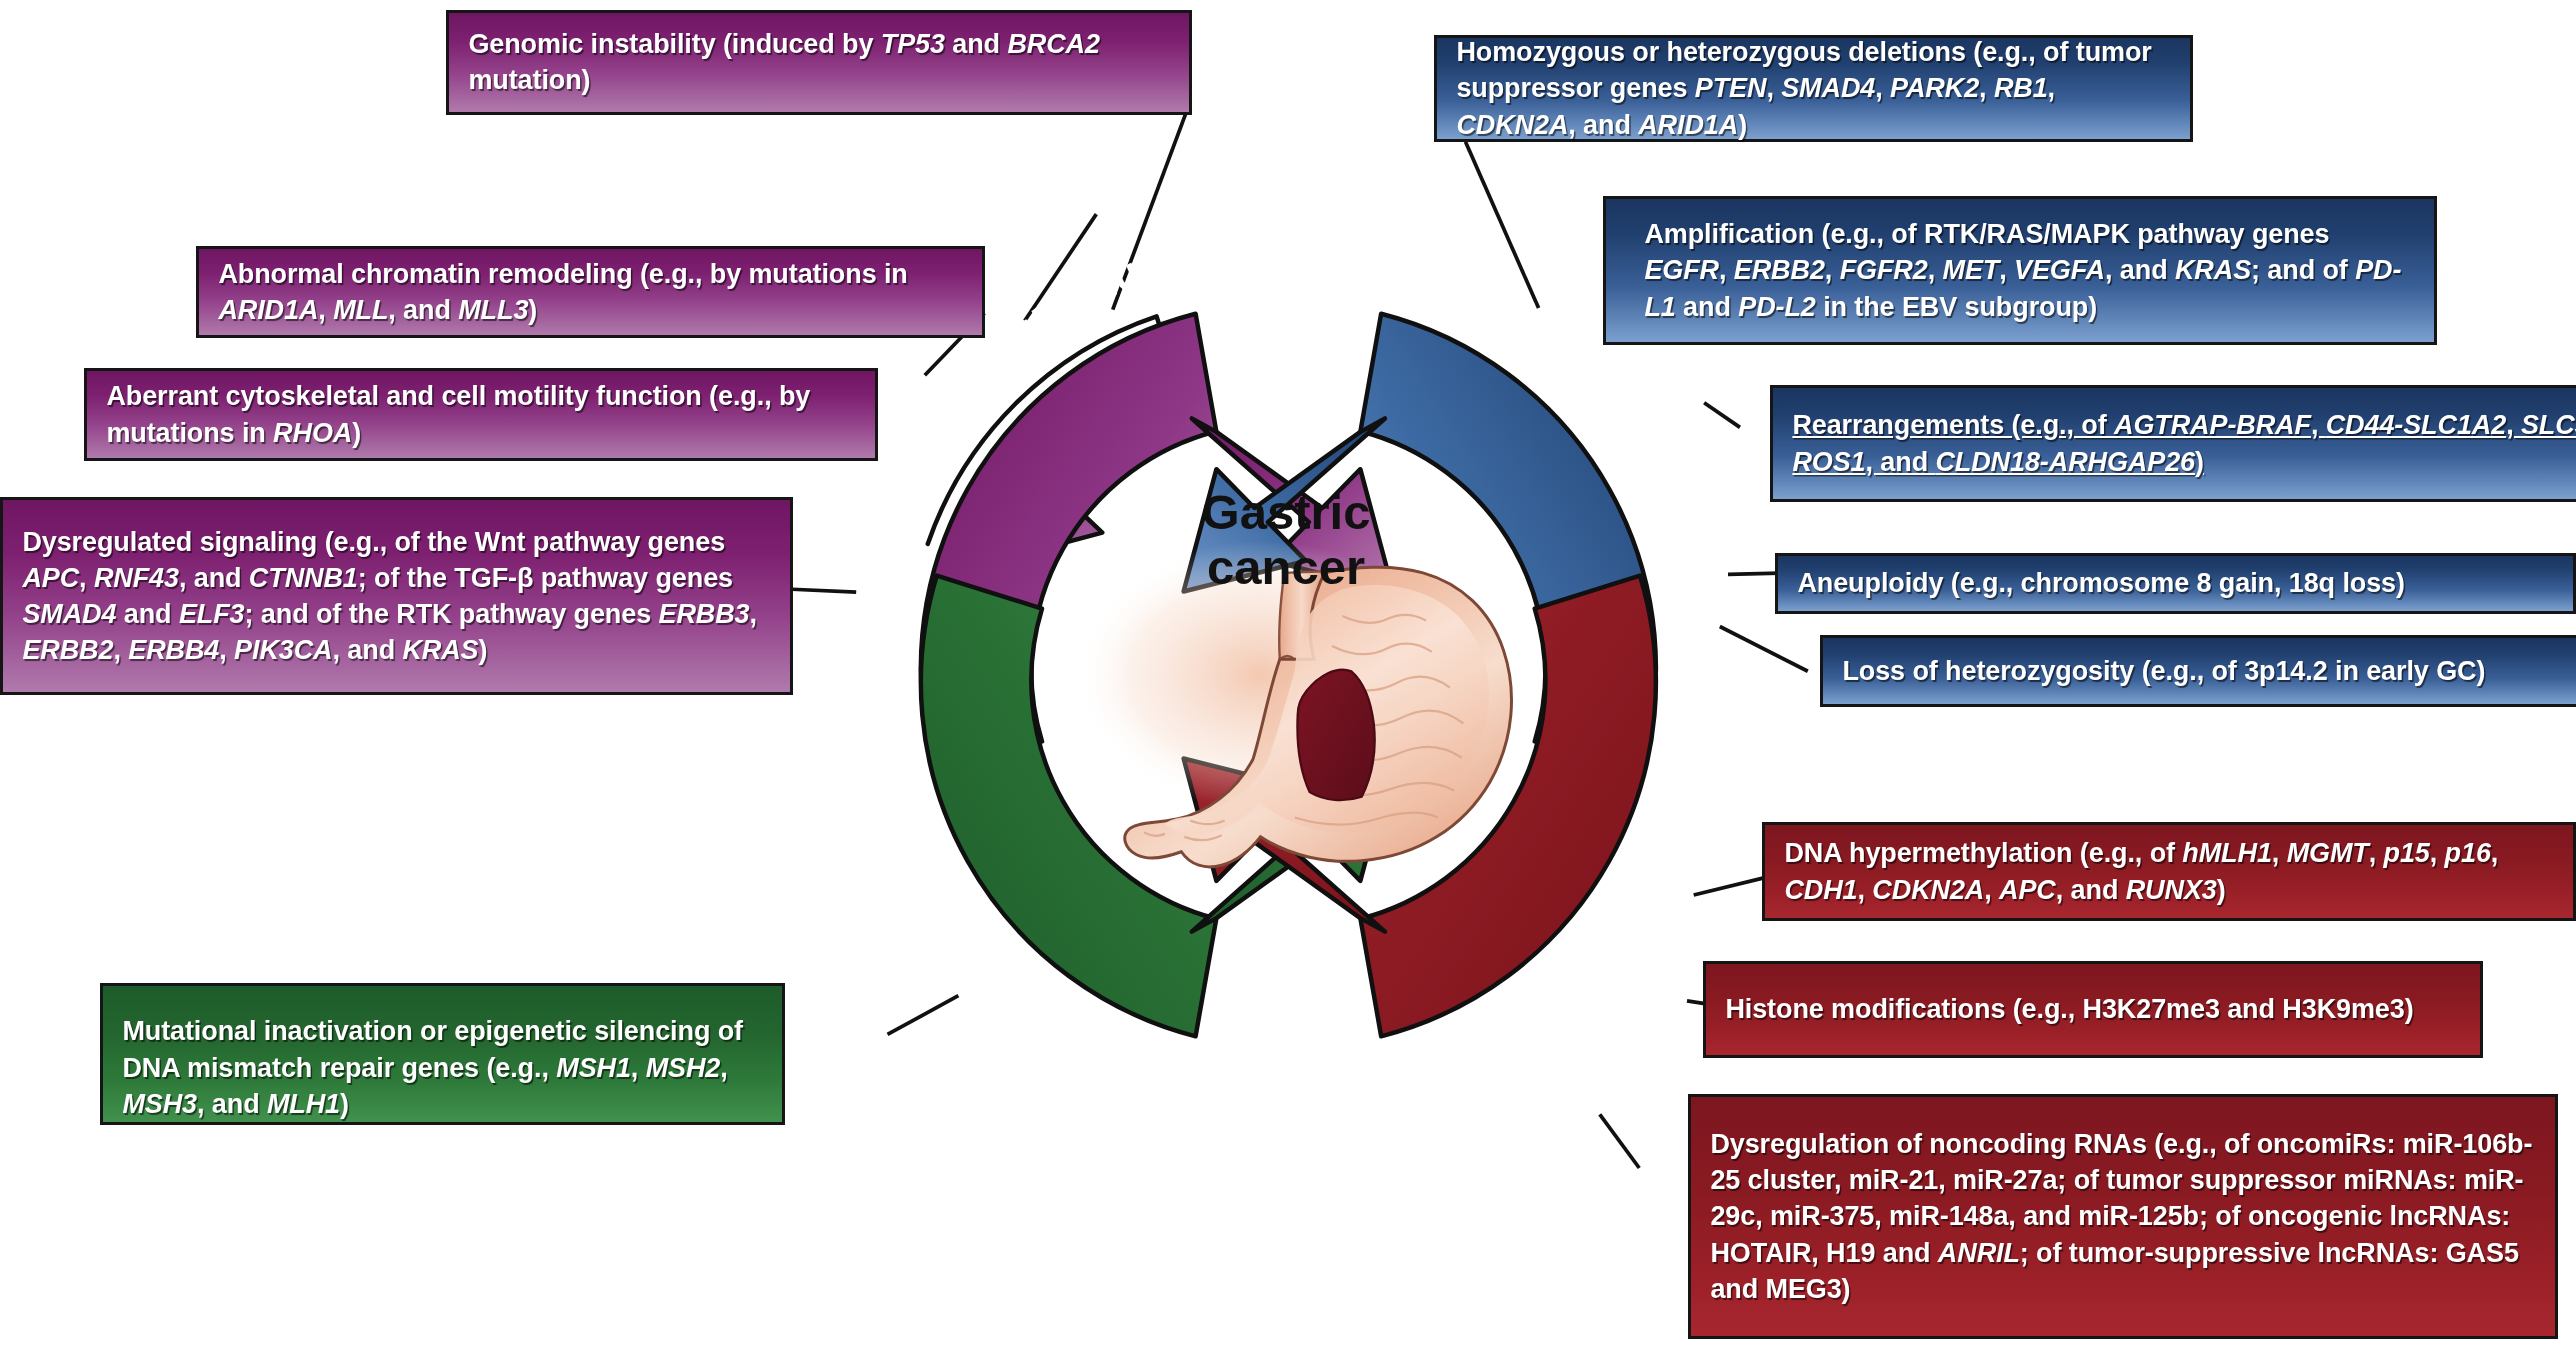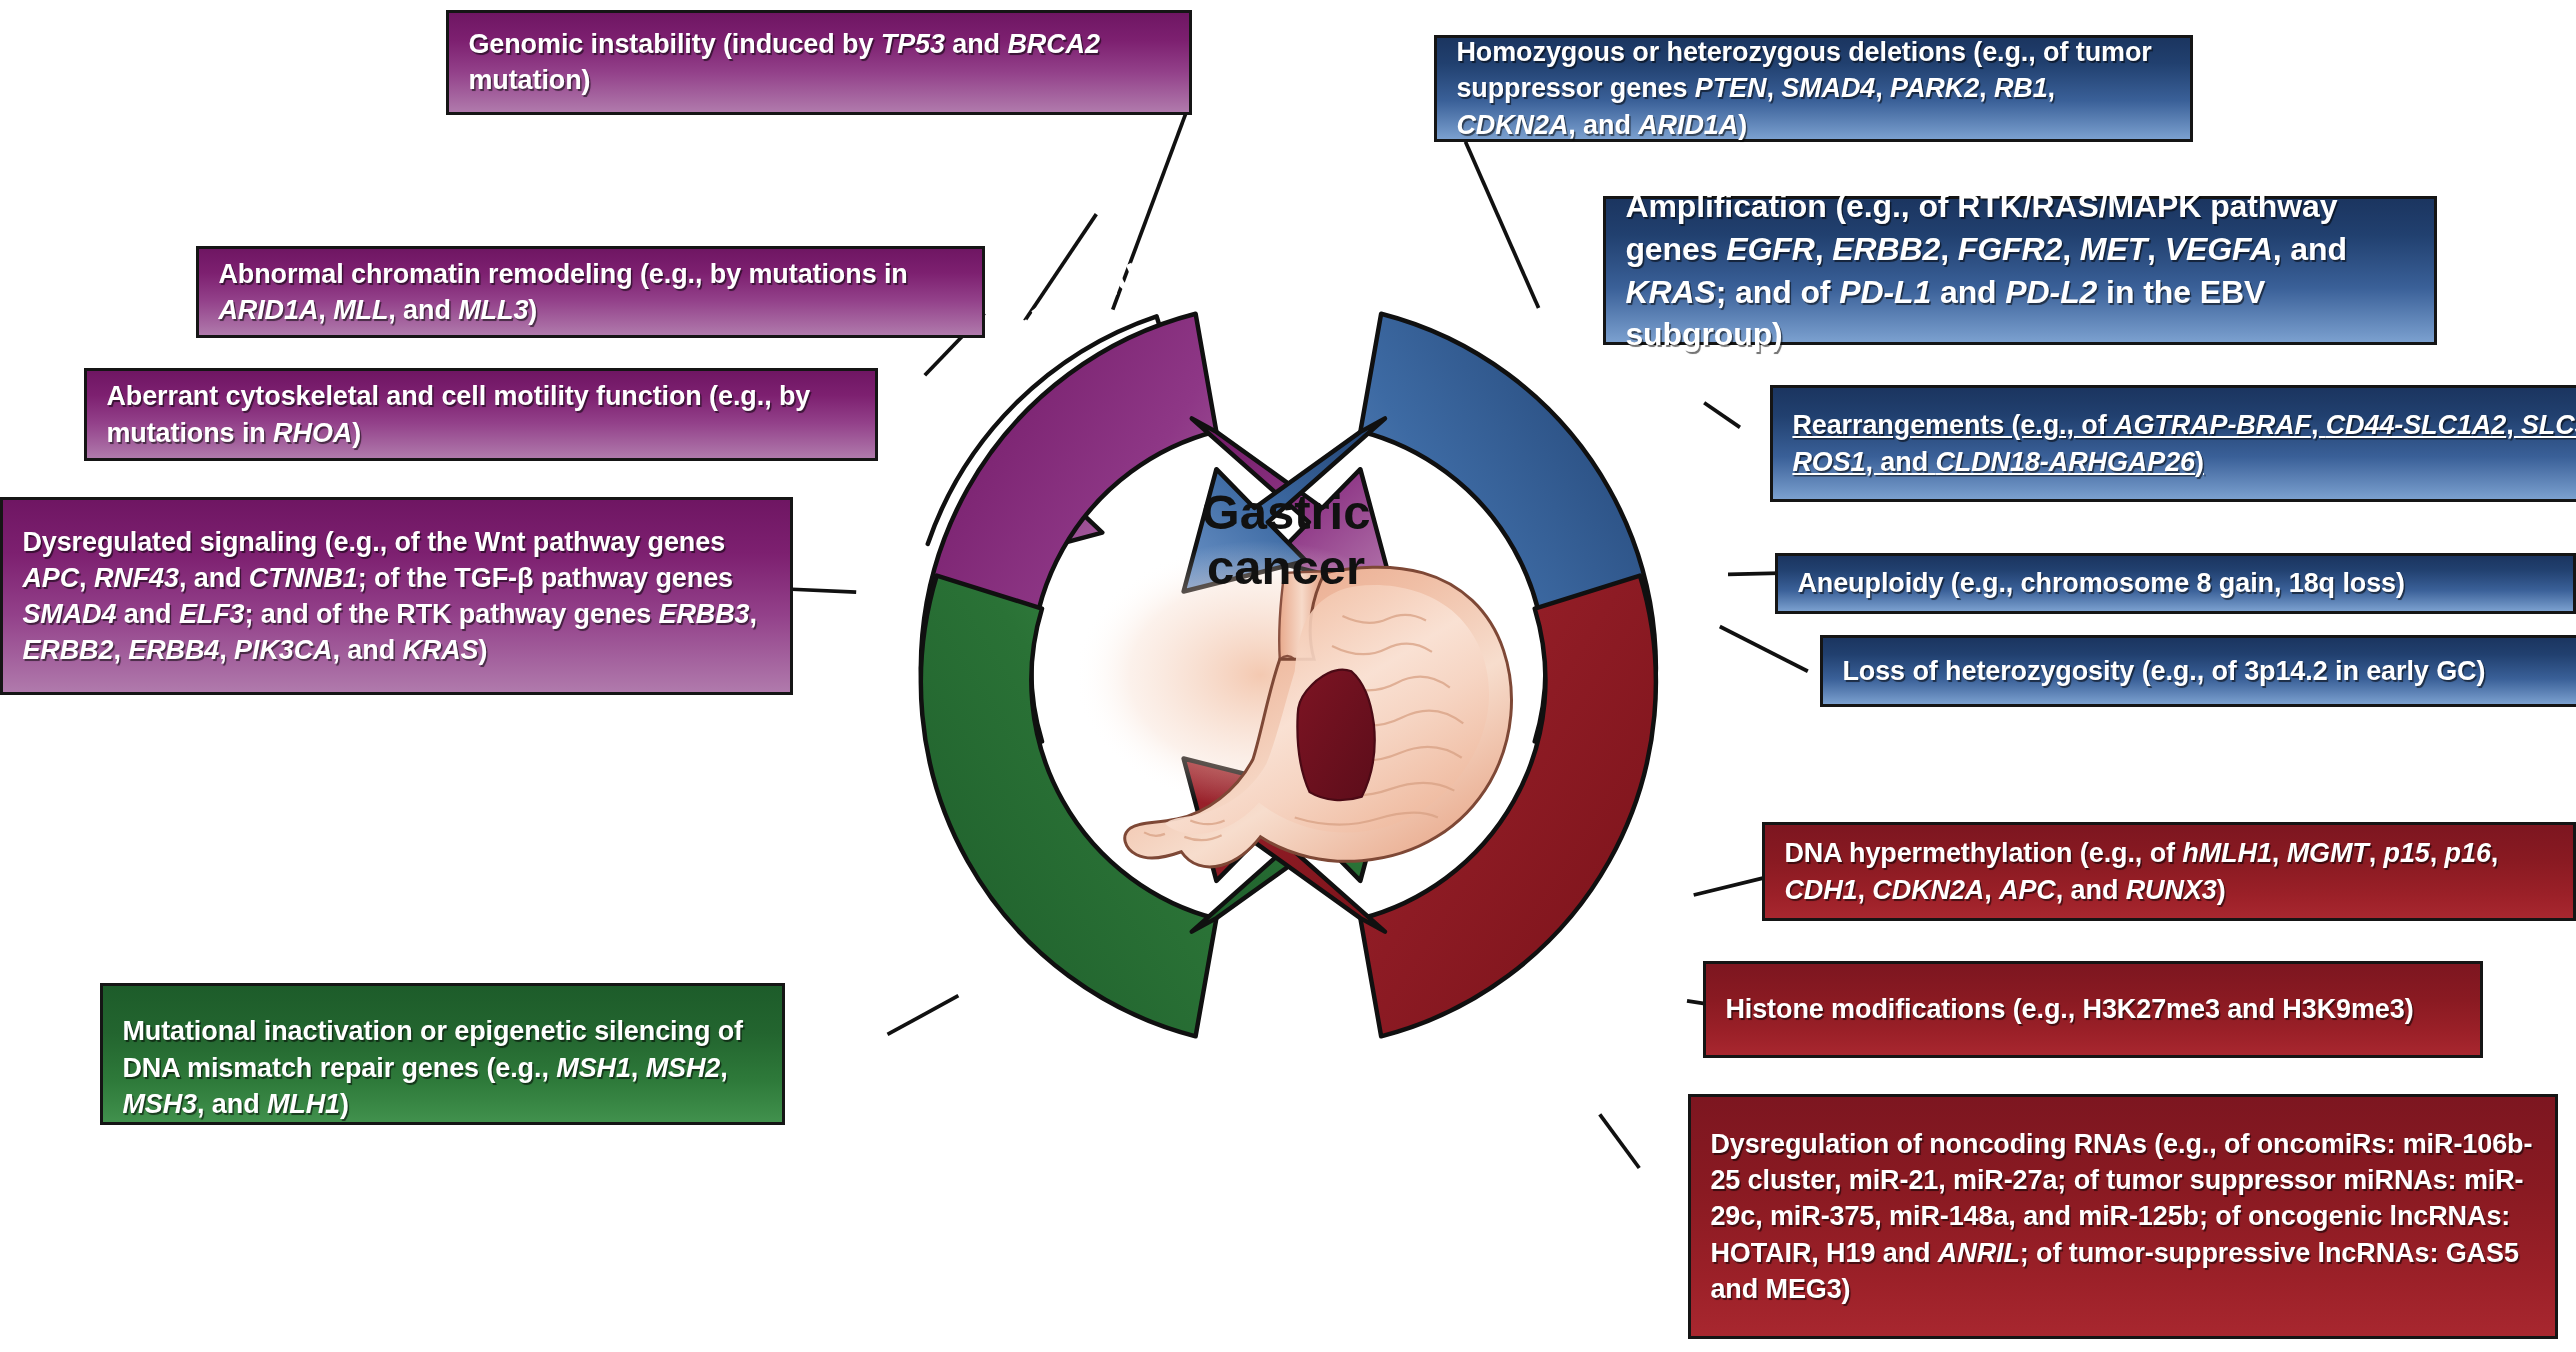--- a/index.html
+++ b/index.html
@@ -305,21 +305,21 @@
   </div>
 
   <div class="box purple" style="left:0px;top:497px;width:793px;height:198px;font-size:27px;">
     <div class="inner">Dysregulated signaling (e.g., of the Wnt pathway genes <i>APC</i>, <i>RNF43</i>, and <i>CTNNB1</i>; of the TGF-β pathway genes <i>SMAD4</i> and <i>ELF3</i>; and of the RTK pathway genes <i>ERBB3</i>, <i>ERBB2</i>, <i>ERBB4</i>, <i>PIK3CA</i>, and <i>KRAS</i>)</div>
   </div>
 
   <div class="box blue" style="left:1434px;top:35px;width:759px;height:107px;font-size:27px;">
     <div class="inner">Homozygous or heterozygous deletions (e.g., of tumor suppressor genes <i>PTEN</i>, <i>SMAD4</i>, <i>PARK2</i>, <i>RB1</i>, <i>CDKN2A</i>, and <i>ARID1A</i>)</div>
   </div>
 
-  <div class="box blue" style="left:1603px;top:196px;width:834px;height:149px;font-size:32px;">
+  <div class="box blue" style="left:1603px;top:196px;width:834px;height:149px;font-size:27px;padding-left:19px;">
     <div class="inner">Amplification (e.g., of RTK/RAS/MAPK pathway genes <i>EGFR</i>, <i>ERBB2</i>, <i>FGFR2</i>, <i>MET</i>, <i>VEGFA</i>, and <i>KRAS</i>; and of <i>PD-L1</i> and <i>PD-L2</i> in the EBV subgroup)</div>
   </div>
 
   <div class="box blue" style="left:1770px;top:385px;width:948px;height:117px;font-size:27px;text-decoration:underline;">
     <div class="inner">Rearrangements (e.g., of <i>AGTRAP-BRAF</i>, <i>CD44-SLC1A2</i>, <i>SLC34A2-ROS1</i>, and <i>CLDN18-ARHGAP26</i>)</div>
   </div>
 
   <div class="box blue" style="left:1775px;top:553px;width:801px;height:61px;font-size:27px;">
     <div class="inner">Aneuploidy (e.g., chromosome 8 gain, 18q loss)</div>
   </div>

